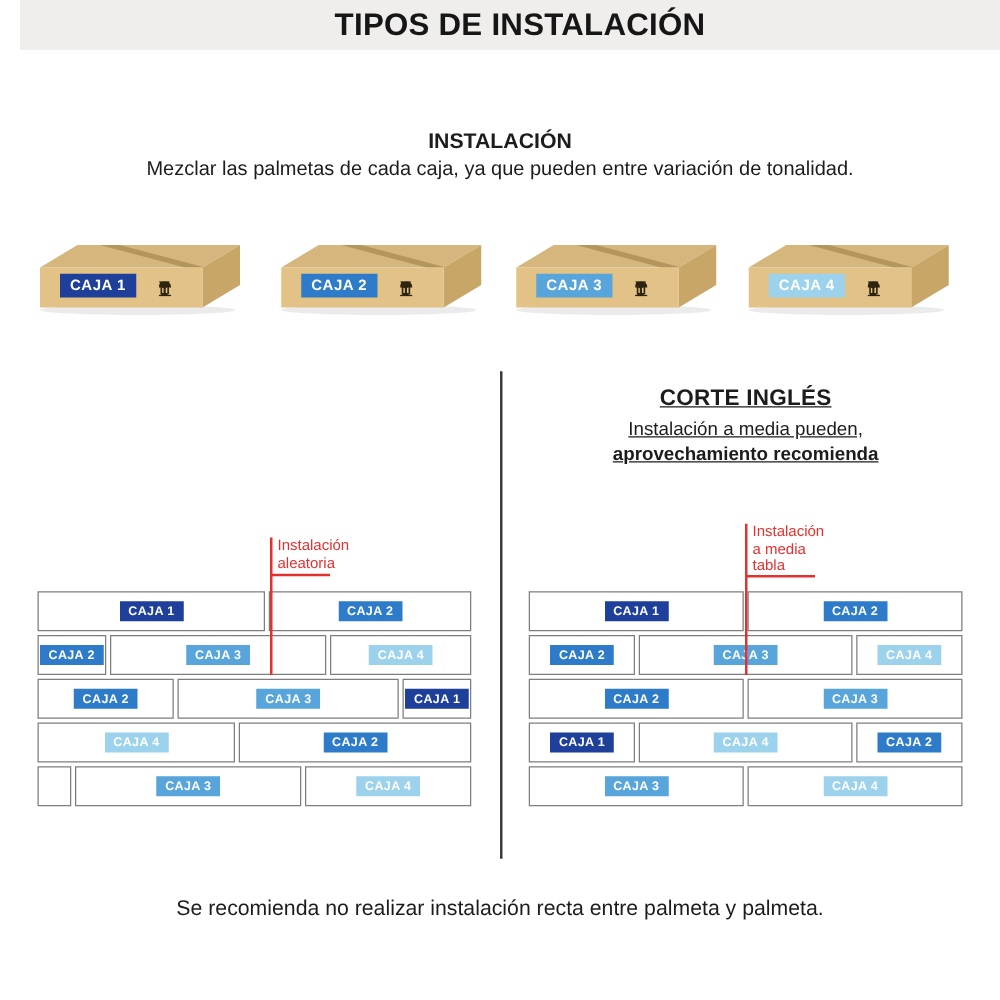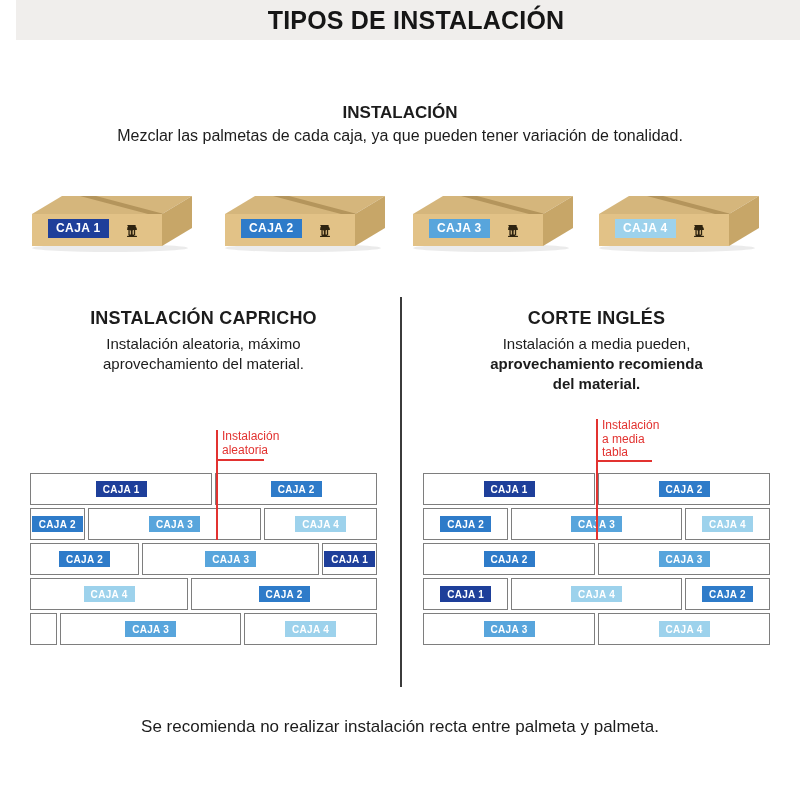--- a/index.html
+++ b/index.html
@@ -51,21 +51,21 @@
 <body>
 
 <div class="canvas">
 
   <div class="header">
     <h1>TIPOS DE INSTALACIÓN</h1>
   </div>
 
   <div class="intro">
     <p class="intro-heading">INSTALACIÓN</p>
-    <p class="intro-sub">Mezclar las palmetas de cada caja, ya que pueden tener variación de tonalidad.</p>
+    <p class="intro-sub">Mezclar las palmetas de cada caja, ya que pueden entre variación de tonalidad.</p>
   </div>
 
   <div>
     <div class="shipping-box" style="left:28px;top:188px;">
       <svg width="166" height="66" viewBox="0 0 166 66">
         <ellipse cx="82" cy="60" rx="78" ry="4" fill="rgba(0,0,0,0.08)"></ellipse>
         <polygon class="box-top" points="4,26 34,8 164,8 134,26"></polygon>
         <polygon class="box-tape" points="52,8 68,8 136,26 120,26"></polygon>
         <polygon class="box-side" points="134,26 164,8 164,40 134,58"></polygon>
         <polygon class="box-front" points="4,26 134,26 134,58 4,58"></polygon>
@@ -167,31 +167,25 @@
             <polygon points="5,3 8.6,3 6.8,0"></polygon>
             <rect x="6.2" y="3" width="1.2" height="6.5"></rect>
             <rect x="0" y="10" width="9" height="1"></rect>
           </svg>
       </span>
     </div>
   </div>
 
   <div class="divider"></div>
 
-  <div class="col-head" style="left:30px;top:308px;">
-    <p class="col-title">INSTALACIÓN CAPRICHO</p>
-    <p class="col-line">Instalación aleatoria, máximo</p>
-    <p class="col-line">aprovechamiento del material.</p>
-  </div>
-
-  <div class="col-head" style="left:423px;top:308px;">
+
+  <div class="col-head" style="left:423px;top:308px;text-decoration:underline;">
     <p class="col-title">CORTE INGLÉS</p>
     <p class="col-line">Instalación a media pueden,</p>
     <p class="col-line bold">aprovechamiento recomienda</p>
-    <p class="col-line bold">del material.</p>
   </div>
 
   <div class="ann-vline" style="left:216px;top:430px;height:110px;"></div>
   <div class="ann-underline" style="left:216px;top:459px;width:48px;"></div>
   <div class="ann-text" style="left:222px;top:430px;">Instalación
 aleatoria</div>
 
   <div class="ann-vline" style="left:596px;top:419px;height:121px;"></div>
   <div class="ann-underline" style="left:596px;top:460px;width:56px;"></div>
   <div class="ann-text" style="left:602px;top:419px;">Instalación

